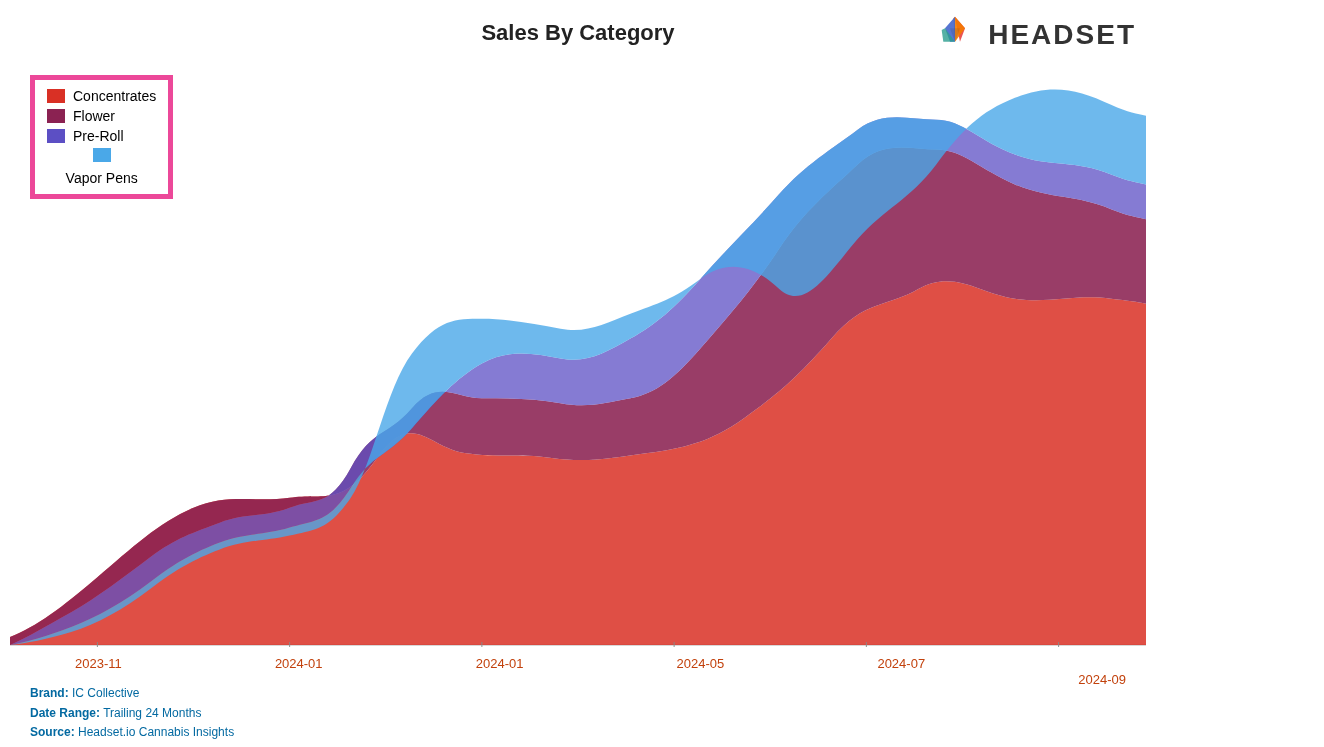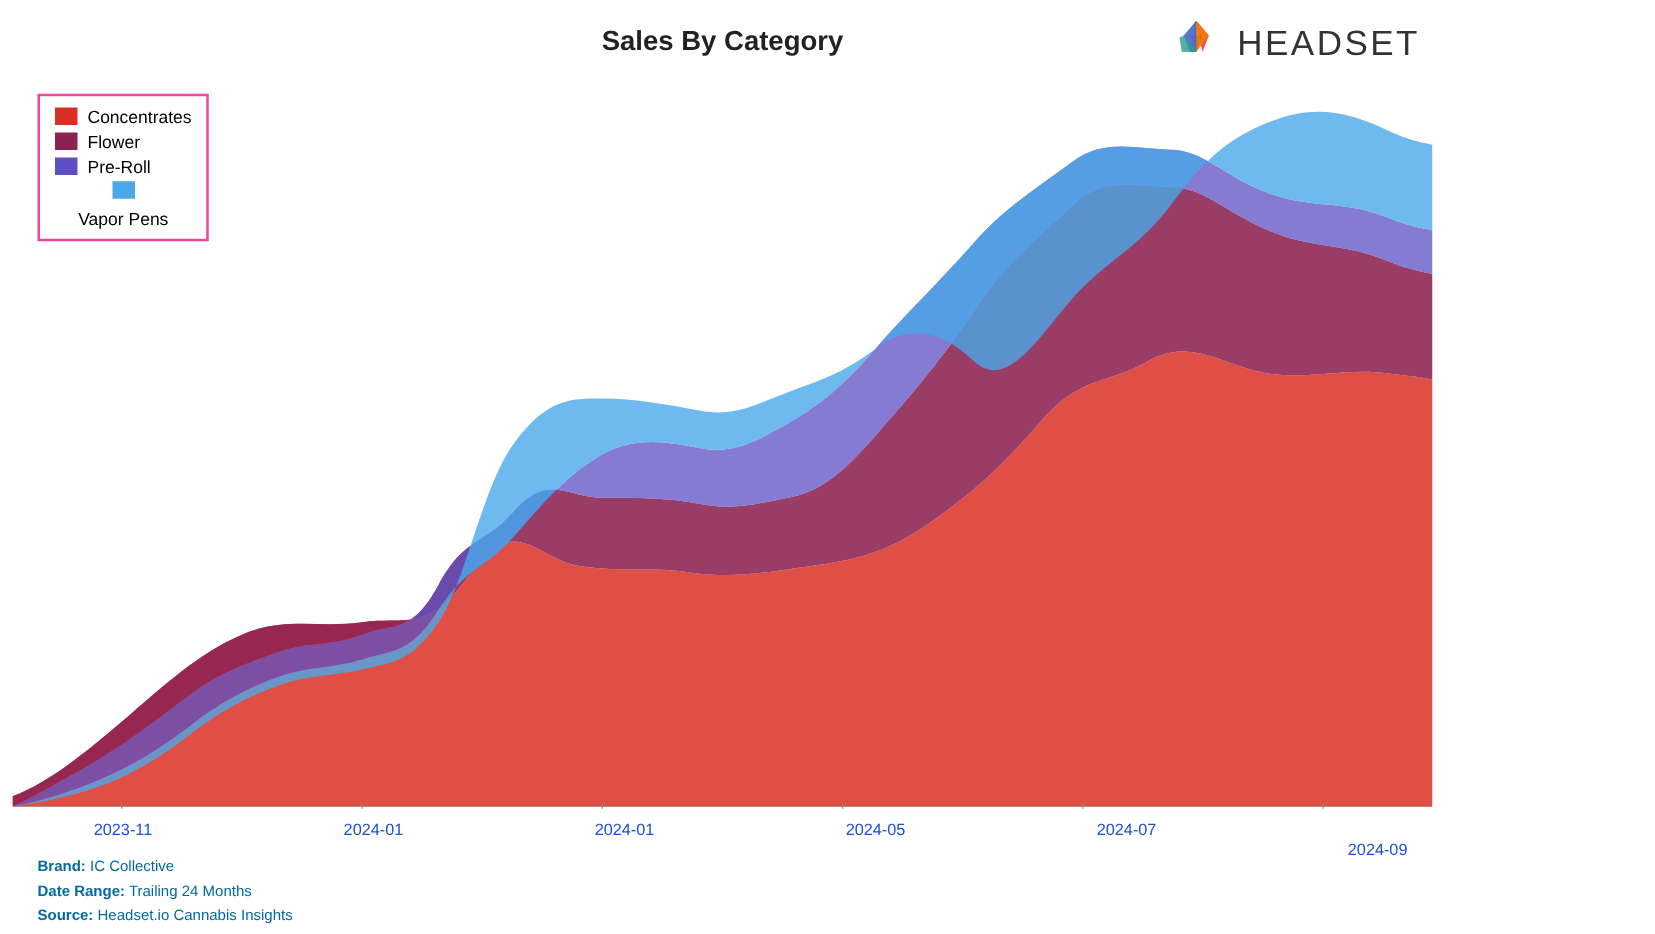--- a/index.html
+++ b/index.html
@@ -37,32 +37,32 @@
       gap: 8px;
     }
 
     .logo-icon {
       width: 50px;
       height: 50px;
     }
 
     .logo-text {
       font-size: 28px;
-      font-weight: normal;
+      font-weight: bold;
       color: #333;
       letter-spacing: 2px;
       text-transform: uppercase;
     }
 
     .legend {
       position: absolute;
       top: 75px;
       left: 30px;
       background: #fff;
-      border: 2px solid #ec4899;
+      border: 5px solid #ec4899;
       padding: 8px 12px;
       font-size: 14px;
       z-index: 10;
     }
 
     .legend-item {
       display: flex;
       align-items: center;
       gap: 8px;
       margin-bottom: 4px;
@@ -77,21 +77,21 @@
     }
 
     .x-axis-labels {
       position: absolute;
       bottom: 60px;
       left: 10px;
       right: 10px;
       display: flex;
       justify-content: space-between;
       font-size: 13px;
-      color: #1d4ed8;
+      color: #c2410c;
     }
 
     .footer-info {
       position: absolute;
       bottom: 5px;
       left: 30px;
       font-size: 12px;
       color: #0369a1;
       line-height: 1.6;
     }

